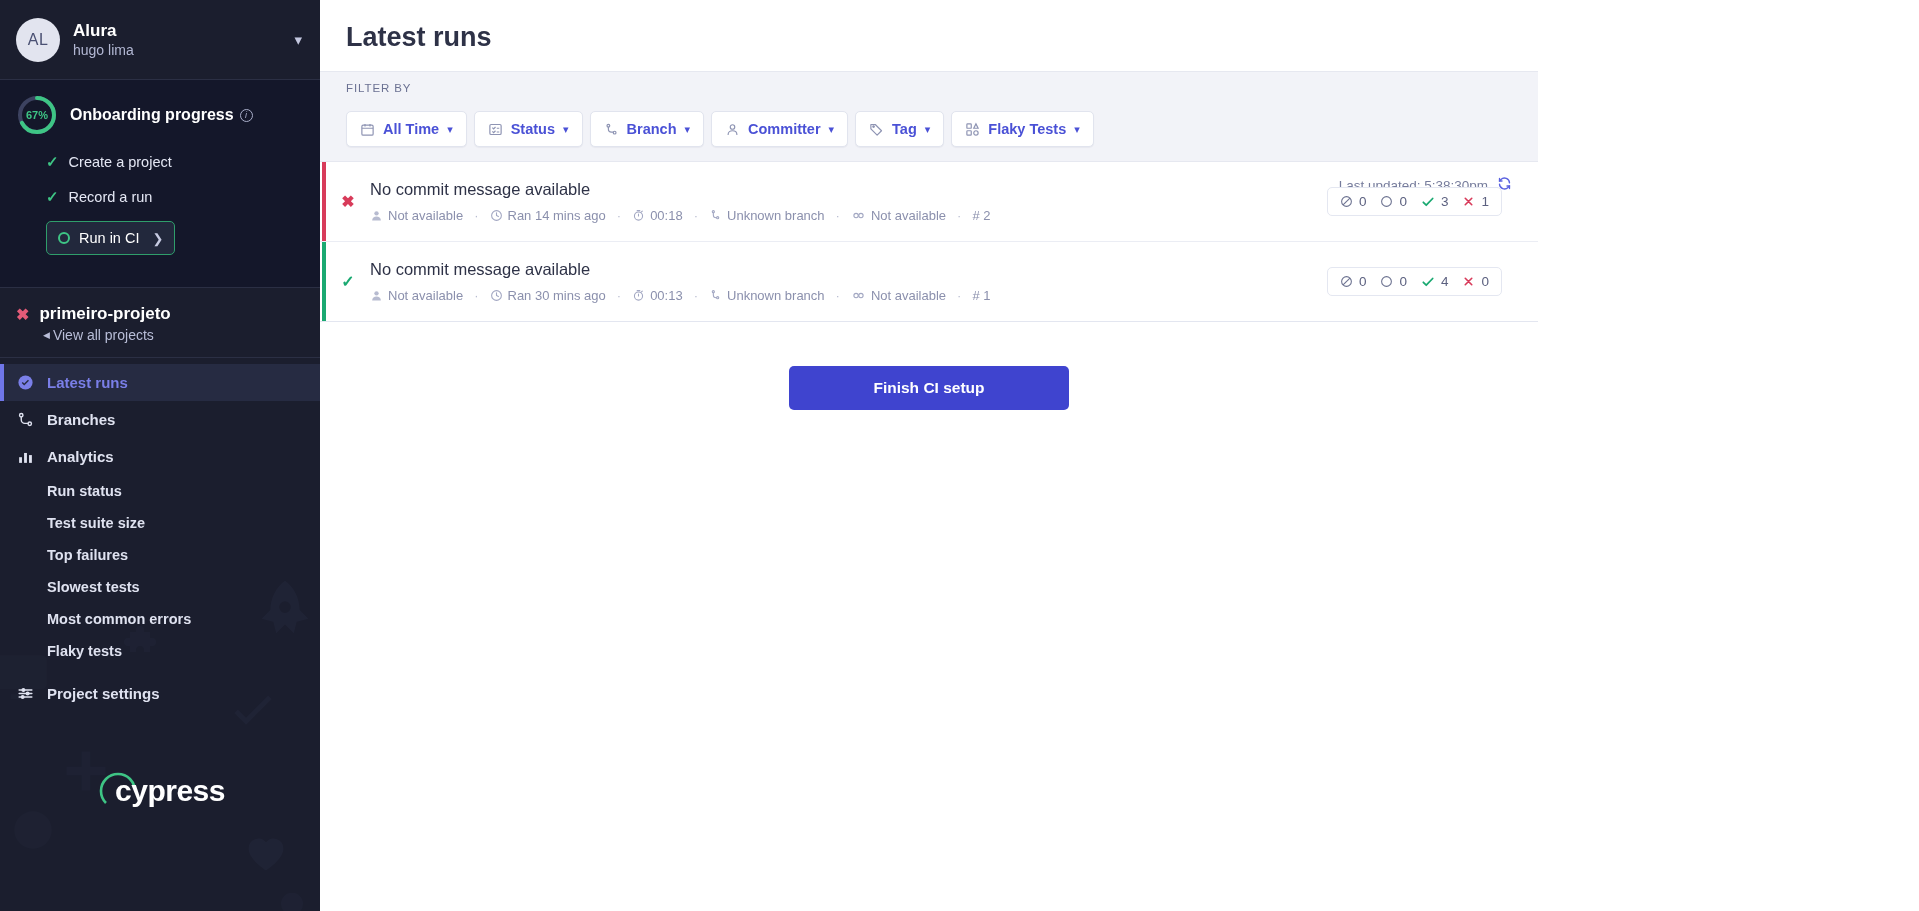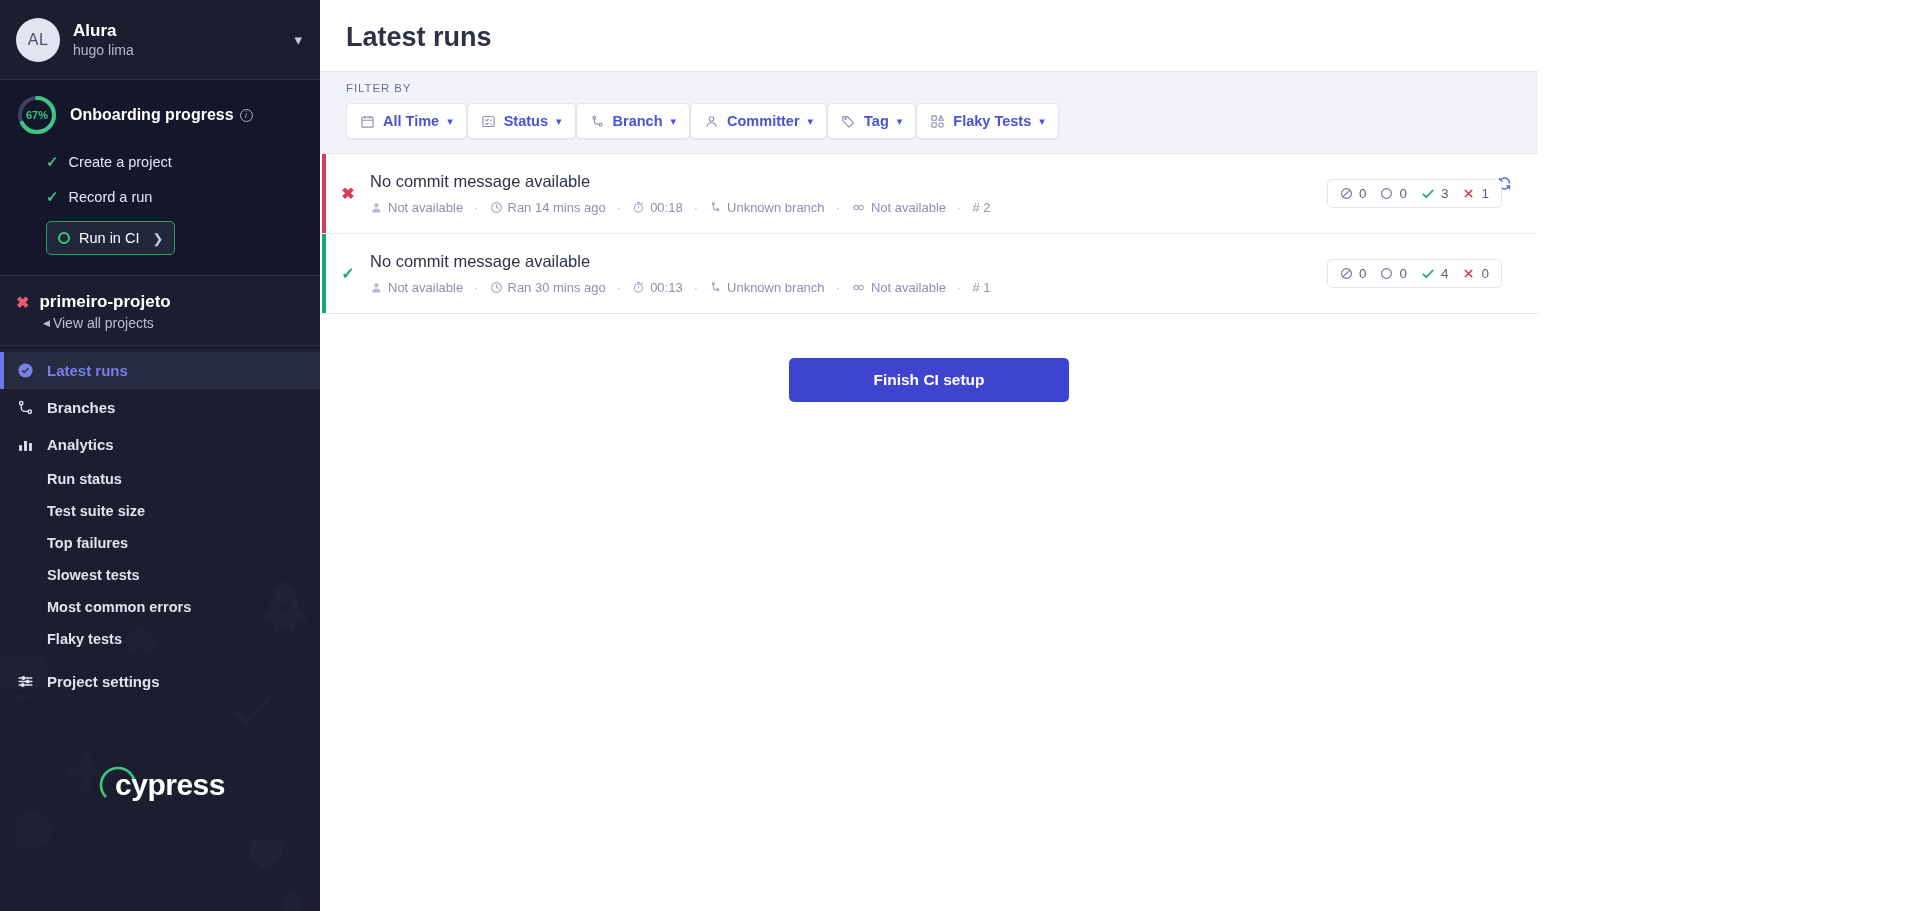--- a/index.html
+++ b/index.html
@@ -53,21 +53,21 @@
   .info-i {
     width: 13px; height: 13px; border: 1.3px solid #a9aec9; border-radius: 50%;
     color: #a9aec9; font-size: 9px; display: inline-flex; align-items: center;
     justify-content: center; font-style: italic; font-weight: normal;
   }
   .ob-step { display: flex; align-items: center; gap: 10px; margin: 17px 0 0 30px; }
   .ob-step .ck { color: #3ec585; font-size: 15px; font-weight: bold; }
   .ob-step .lbl { color: #e4e7f4; font-size: 14.5px; }
   .ci-btn {
     display: inline-flex; align-items: center; gap: 9px;
-    margin: 15px 0 0 30px; padding: 8px 11px;
+    margin: 15px 0 12px 30px; padding: 8px 11px;
     border: 1px solid #2f9e6b; border-radius: 5px;
     background: #22283c; color: #fff; font-size: 14.5px; cursor: pointer;
   }
   .ci-ring { width: 12px; height: 12px; border: 2px solid #3ec585; border-radius: 50%; }
   .ci-arrow { color: #c7cbe2; font-size: 13px; margin-left: 4px; }
 
   
   .proj {
     padding: 16px 16px 14px 16px; position: relative; z-index: 2;
     border-bottom: 1px solid #2b2f44;
@@ -117,22 +117,22 @@
 
   
   .main { flex: 1; height: 911px; background: #fff; display: flex; flex-direction: column; min-width: 0; }
   .page-head { padding: 22px 26px 18px 26px; }
   .page-title { font-size: 27px; color: #2e3247; font-weight: bold; }
 
   .filter-bar {
     background: #f2f3f8; border-top: 1px solid #e6e8f0; border-bottom: 1px solid #e6e8f0;
     padding: 10px 26px 14px 26px; position: relative;
   }
-  .filter-by { color: #6b7192; font-size: 11.5px; letter-spacing: .9px; margin-bottom: 9px; }
-  .filters { display: flex; }
+  .filter-by { color: #6b7192; font-size: 11.5px; letter-spacing: .9px; margin-bottom: 17px; }
+  .filters { display: flex; gap: 7px; }
   .fbtn {
     display: flex; align-items: center; gap: 8px;
     background: #fff; border: 1px solid #e1e4ee; border-radius: 5px;
     padding: 9px 13px; cursor: pointer; box-shadow: 0 1px 1px rgba(40,45,80,.05);
   }
   .fbtn-lbl { color: #4a51d6; font-size: 14.5px; font-weight: bold; }
   .fbtn .cd { color: #4a51d6; font-size: 11px; }
   .fbtn .fico { color: #8e94b3; display: flex; }
   .last-upd {
     position: absolute; right: 26px; top: 104px;

